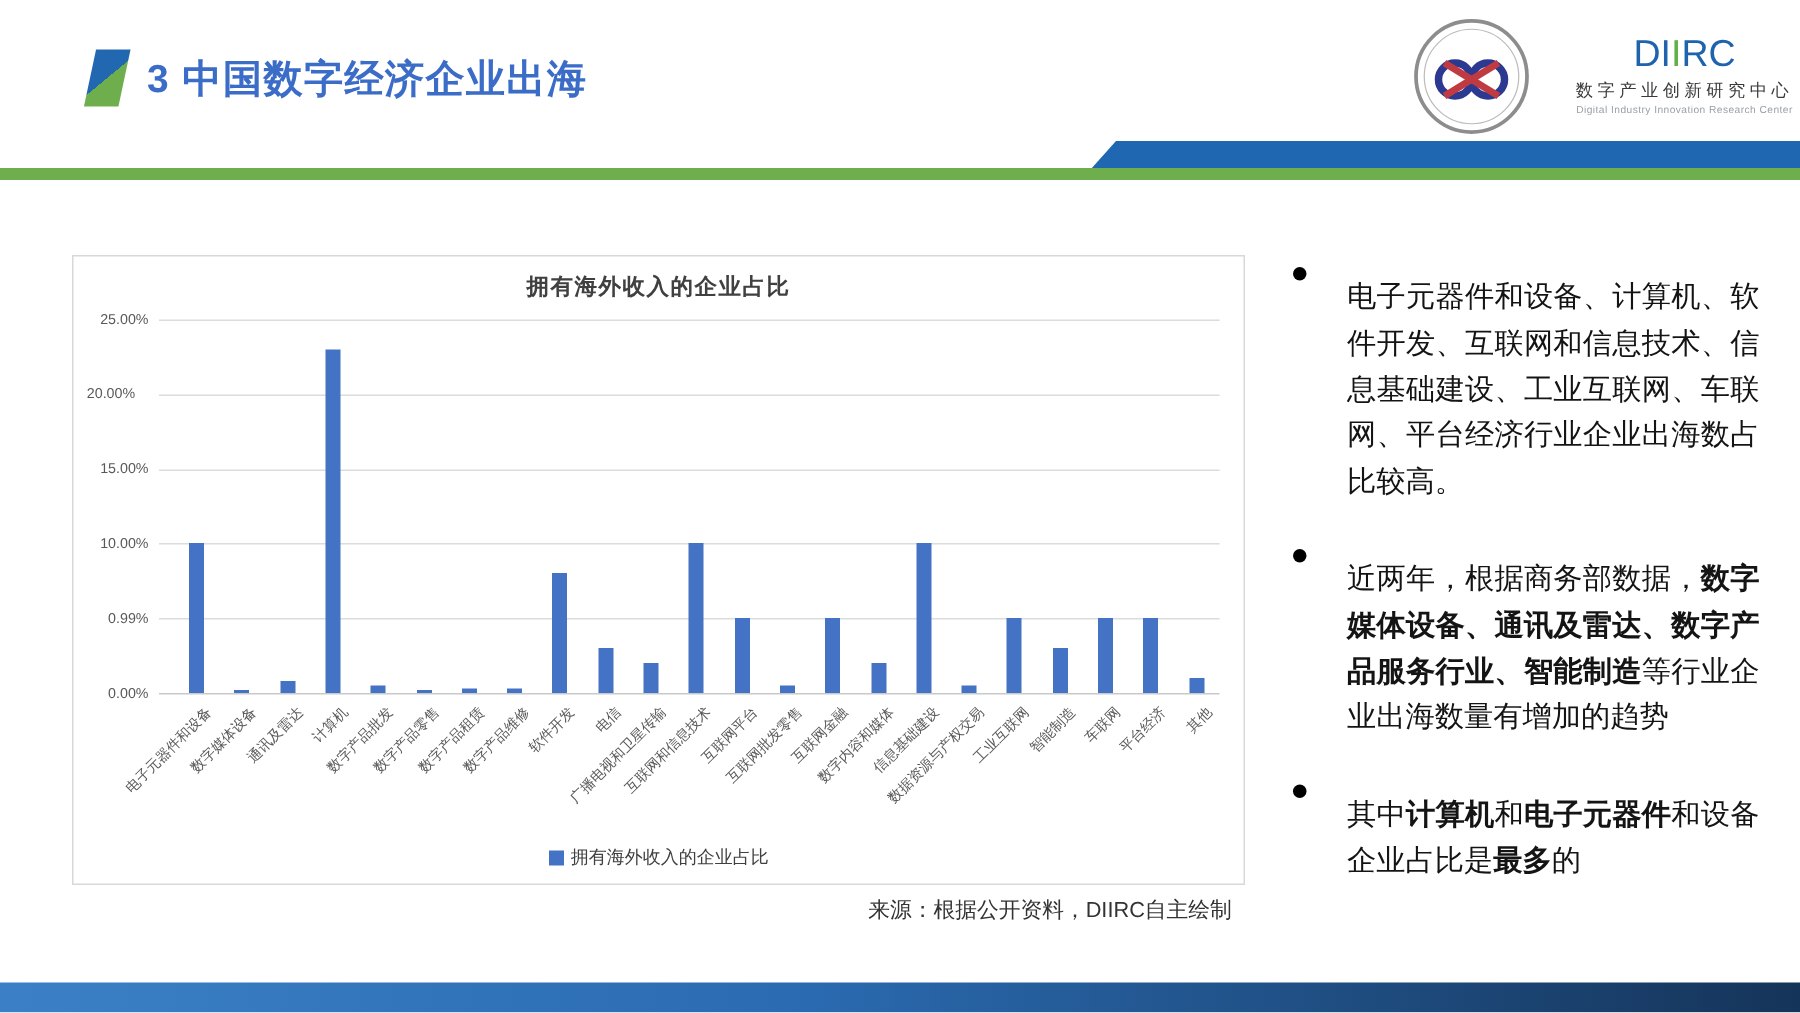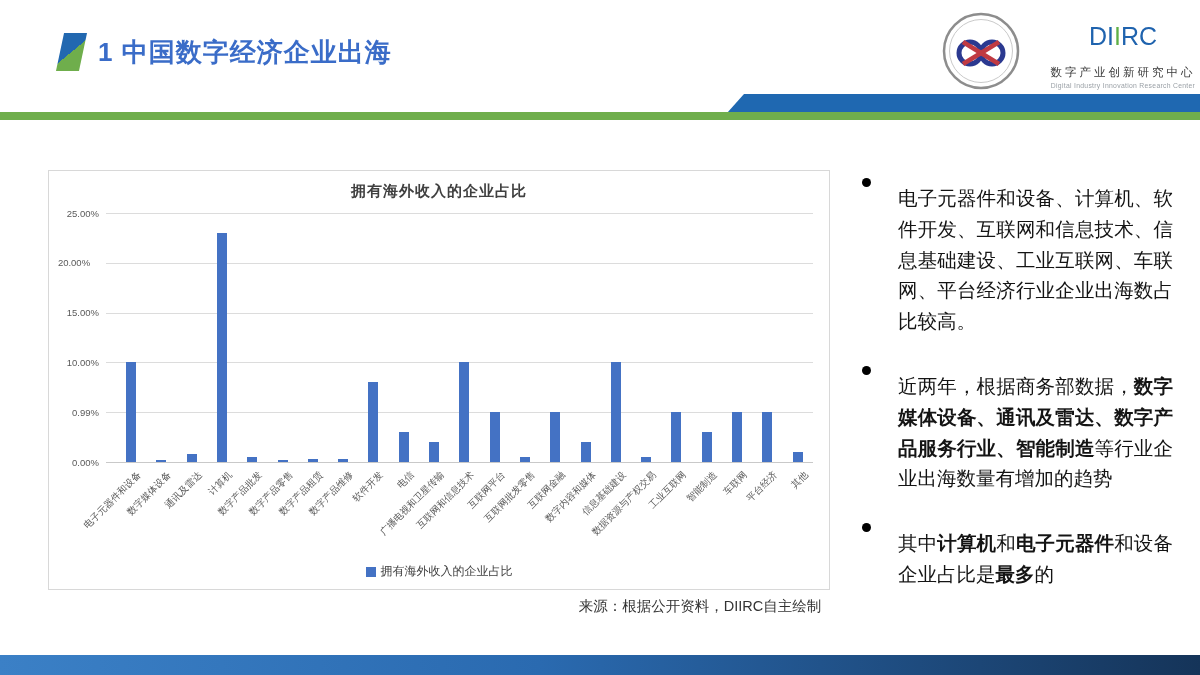--- a/index.html
+++ b/index.html
@@ -10,21 +10,21 @@
   .title-row{position:absolute;left:60px;top:33px;display:flex;align-items:center;gap:15px;}
   .title-mark{width:23px;height:38px;transform:skewX(-12deg);
               background:linear-gradient(135deg,#2268b0 0 50%,#6fae4c 50% 100%);}
   .slide-title{font-size:26px;font-weight:bold;color:#3a6cc8;letter-spacing:1px;white-space:nowrap;}
 
   .seal{position:absolute;left:941px;top:11px;width:80px;height:80px;}
   .dirc{position:absolute;left:1048px;top:24px;width:150px;text-align:center;}
   .dirc-letters{font-size:25px;font-weight:normal;line-height:1;letter-spacing:0px;}
   .dirc-letters span{color:#1f63ae;}
   .dirc-letters span.green{color:#5fb046;}
-  .dirc-cn{font-size:11.5px;color:#3a3a3a;letter-spacing:3px;margin-top:16px;white-space:nowrap;}
+  .dirc-cn{font-size:11.5px;color:#3a3a3a;letter-spacing:3px;margin-top:4px;white-space:nowrap;}
   .dirc-en{font-size:6.8px;color:#9aa0a6;margin-top:2px;letter-spacing:.3px;white-space:nowrap;}
 
   .green-line{position:absolute;top:112px;left:0;width:1200px;height:8px;background:#6fae4c;}
   .blue-band{position:absolute;top:94px;left:727px;width:473px;height:19px;background:#1f68b1;
              clip-path:polygon(17px 0,100% 0,100% 100%,0 100%);}
 
   
   .chart-card{position:absolute;left:48px;top:170px;width:782px;height:420px;
               background:#fff;border:1px solid #d8d8d8;box-sizing:border-box;}
   .chart-title{position:absolute;left:0;top:11px;width:100%;text-align:center;
@@ -55,21 +55,21 @@
   .bottom-bar{position:absolute;left:0;bottom:0;width:1200px;height:20px;
               background:linear-gradient(90deg,#3b80c6 0%,#2a6ab0 45%,#153459 100%);}
 </style>
 </head>
 <body>
 
 <div class="stage">
 
   <div class="title-row">
     <div class="title-mark"></div>
-    <div class="slide-title">1 中国数字经济企业出海</div>
+    <div class="slide-title">3 中国数字经济企业出海</div>
   </div>
 
   <div class="seal">
     <svg width="80" height="80" viewBox="0 0 80 80">
       <circle cx="40" cy="40" r="37" fill="#ffffff" stroke="#8d8d8d" stroke-width="2.5"></circle>
       <circle cx="40" cy="40" r="31.5" fill="none" stroke="#bbbbbb" stroke-width="0.8"></circle>
       <circle cx="29" cy="42" r="11" fill="none" stroke="#2b3990" stroke-width="5"></circle>
       <circle cx="51" cy="42" r="11" fill="none" stroke="#2b3990" stroke-width="5"></circle>
       <path d="M22 53 L58 31" stroke="#c03a42" stroke-width="4.5" fill="none"></path>
       <path d="M22 31 L58 53" stroke="#c03a42" stroke-width="4.5" fill="none"></path>

